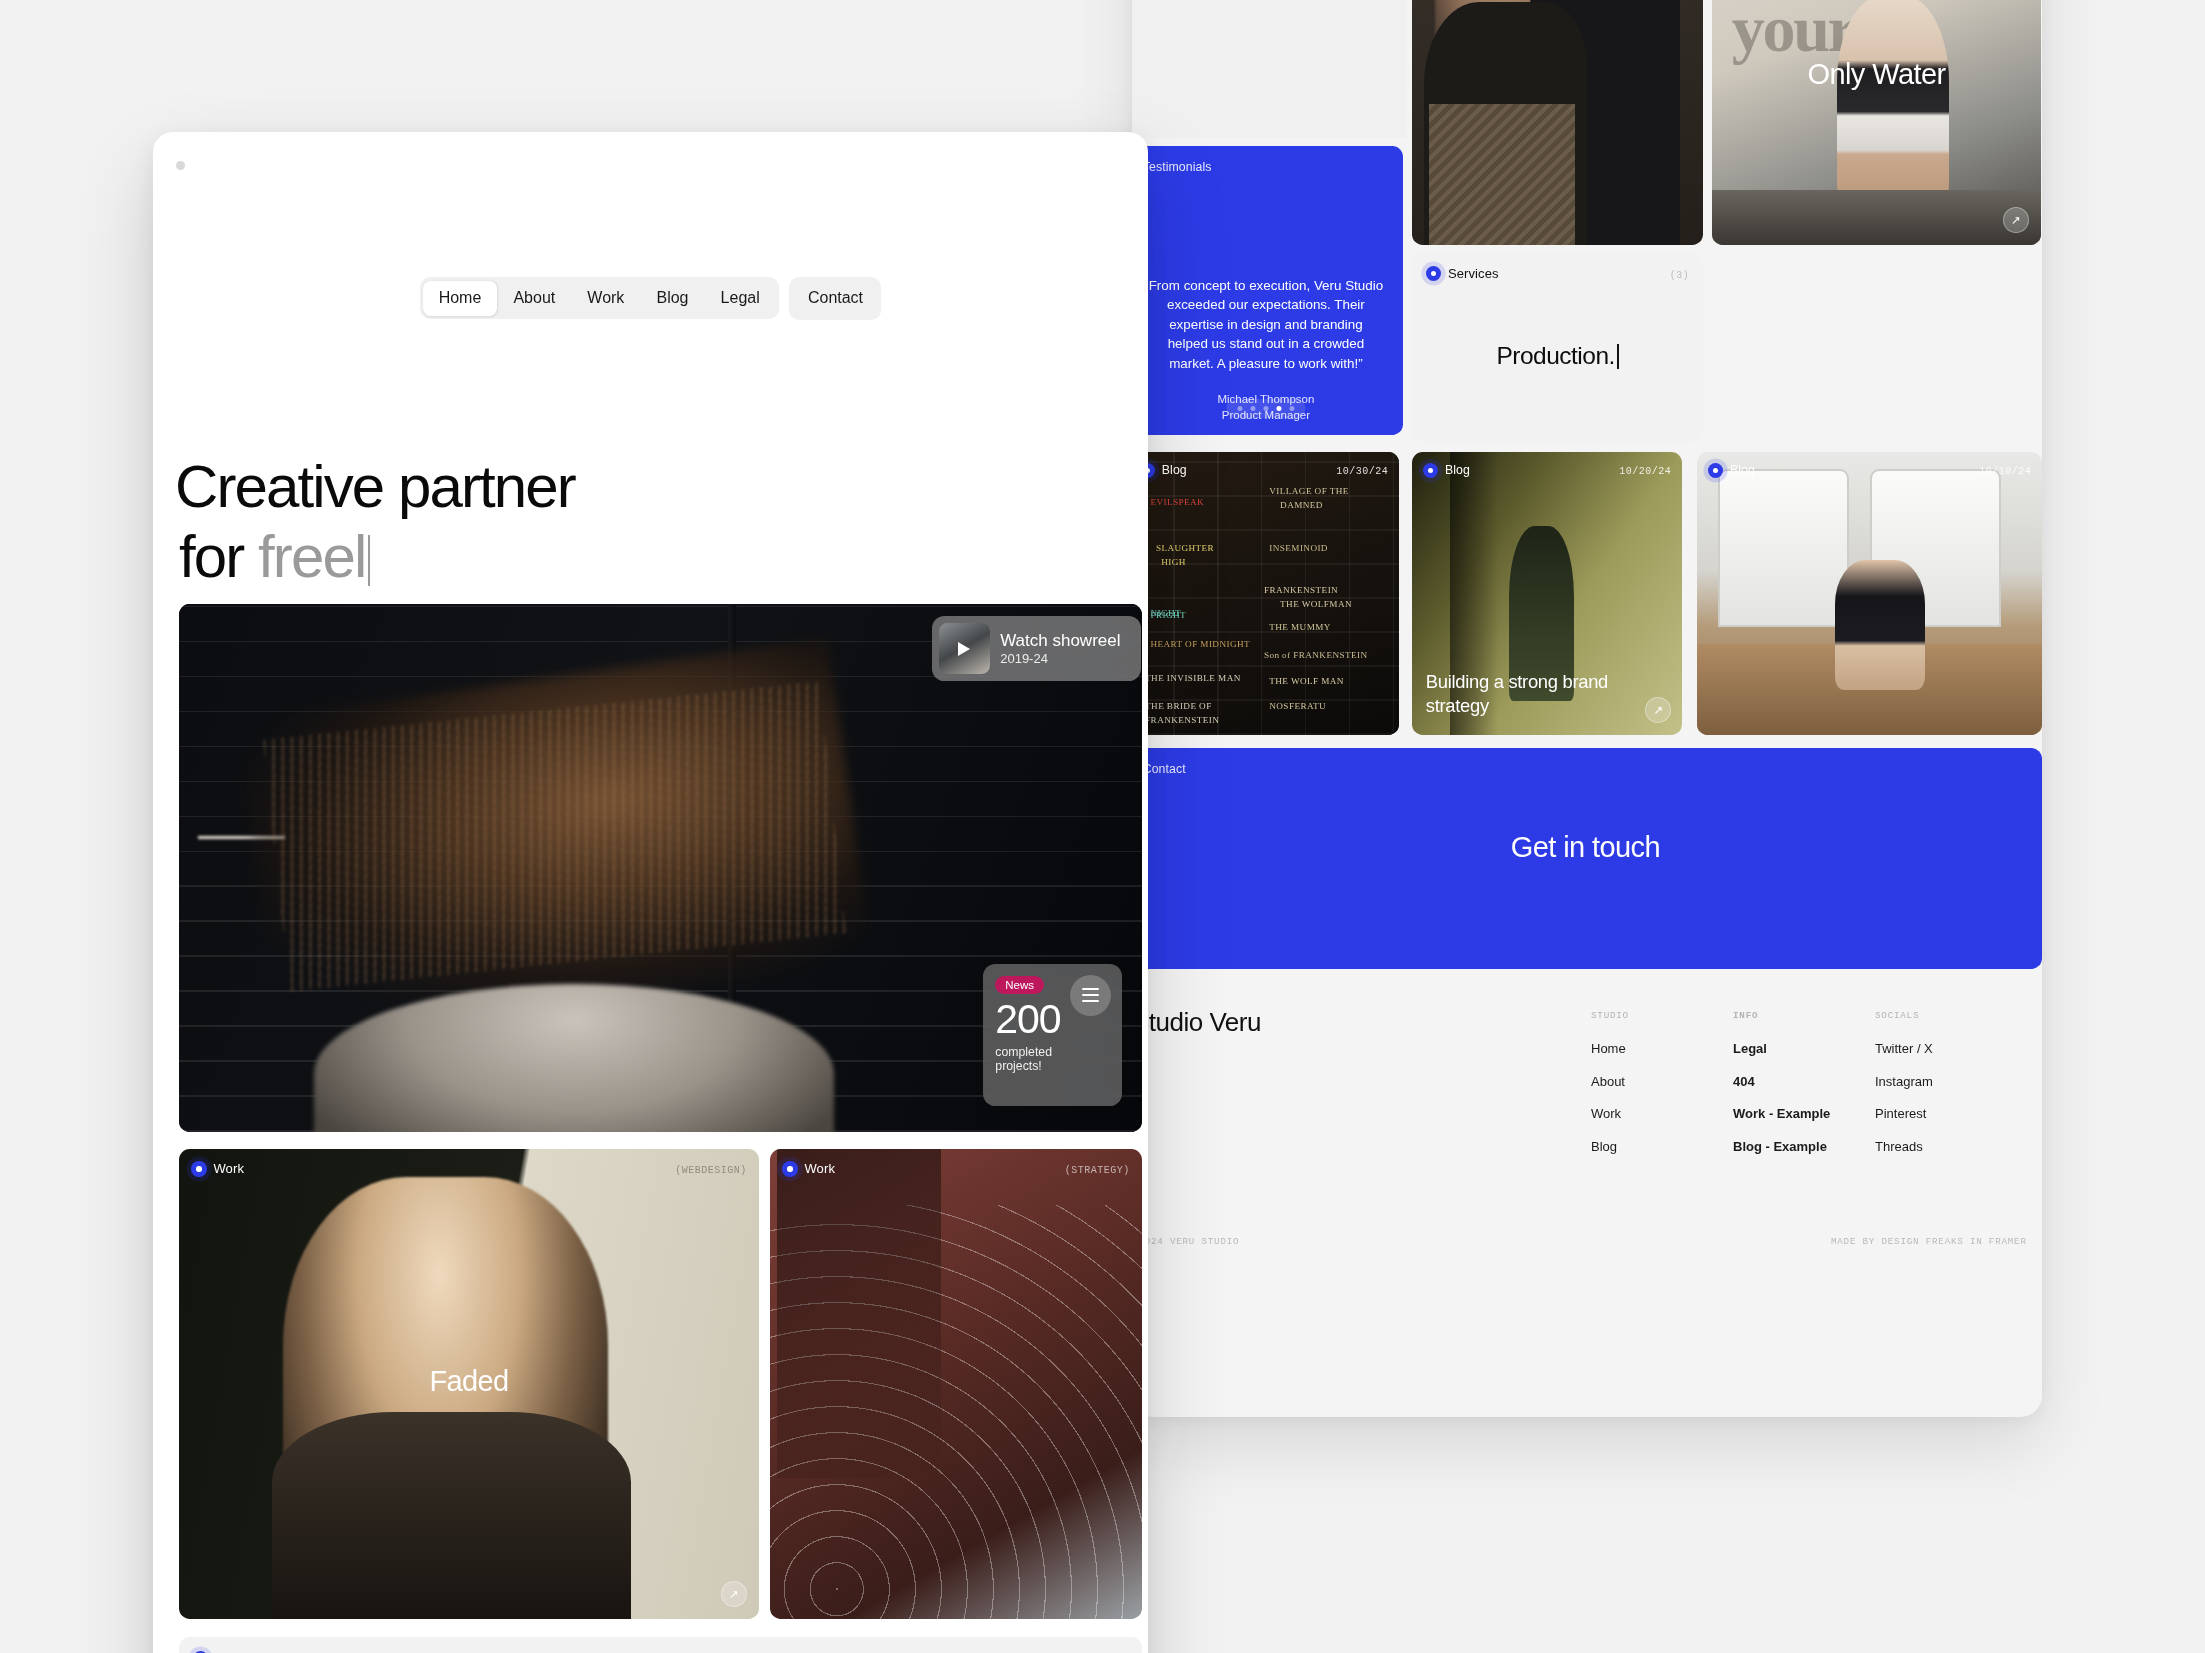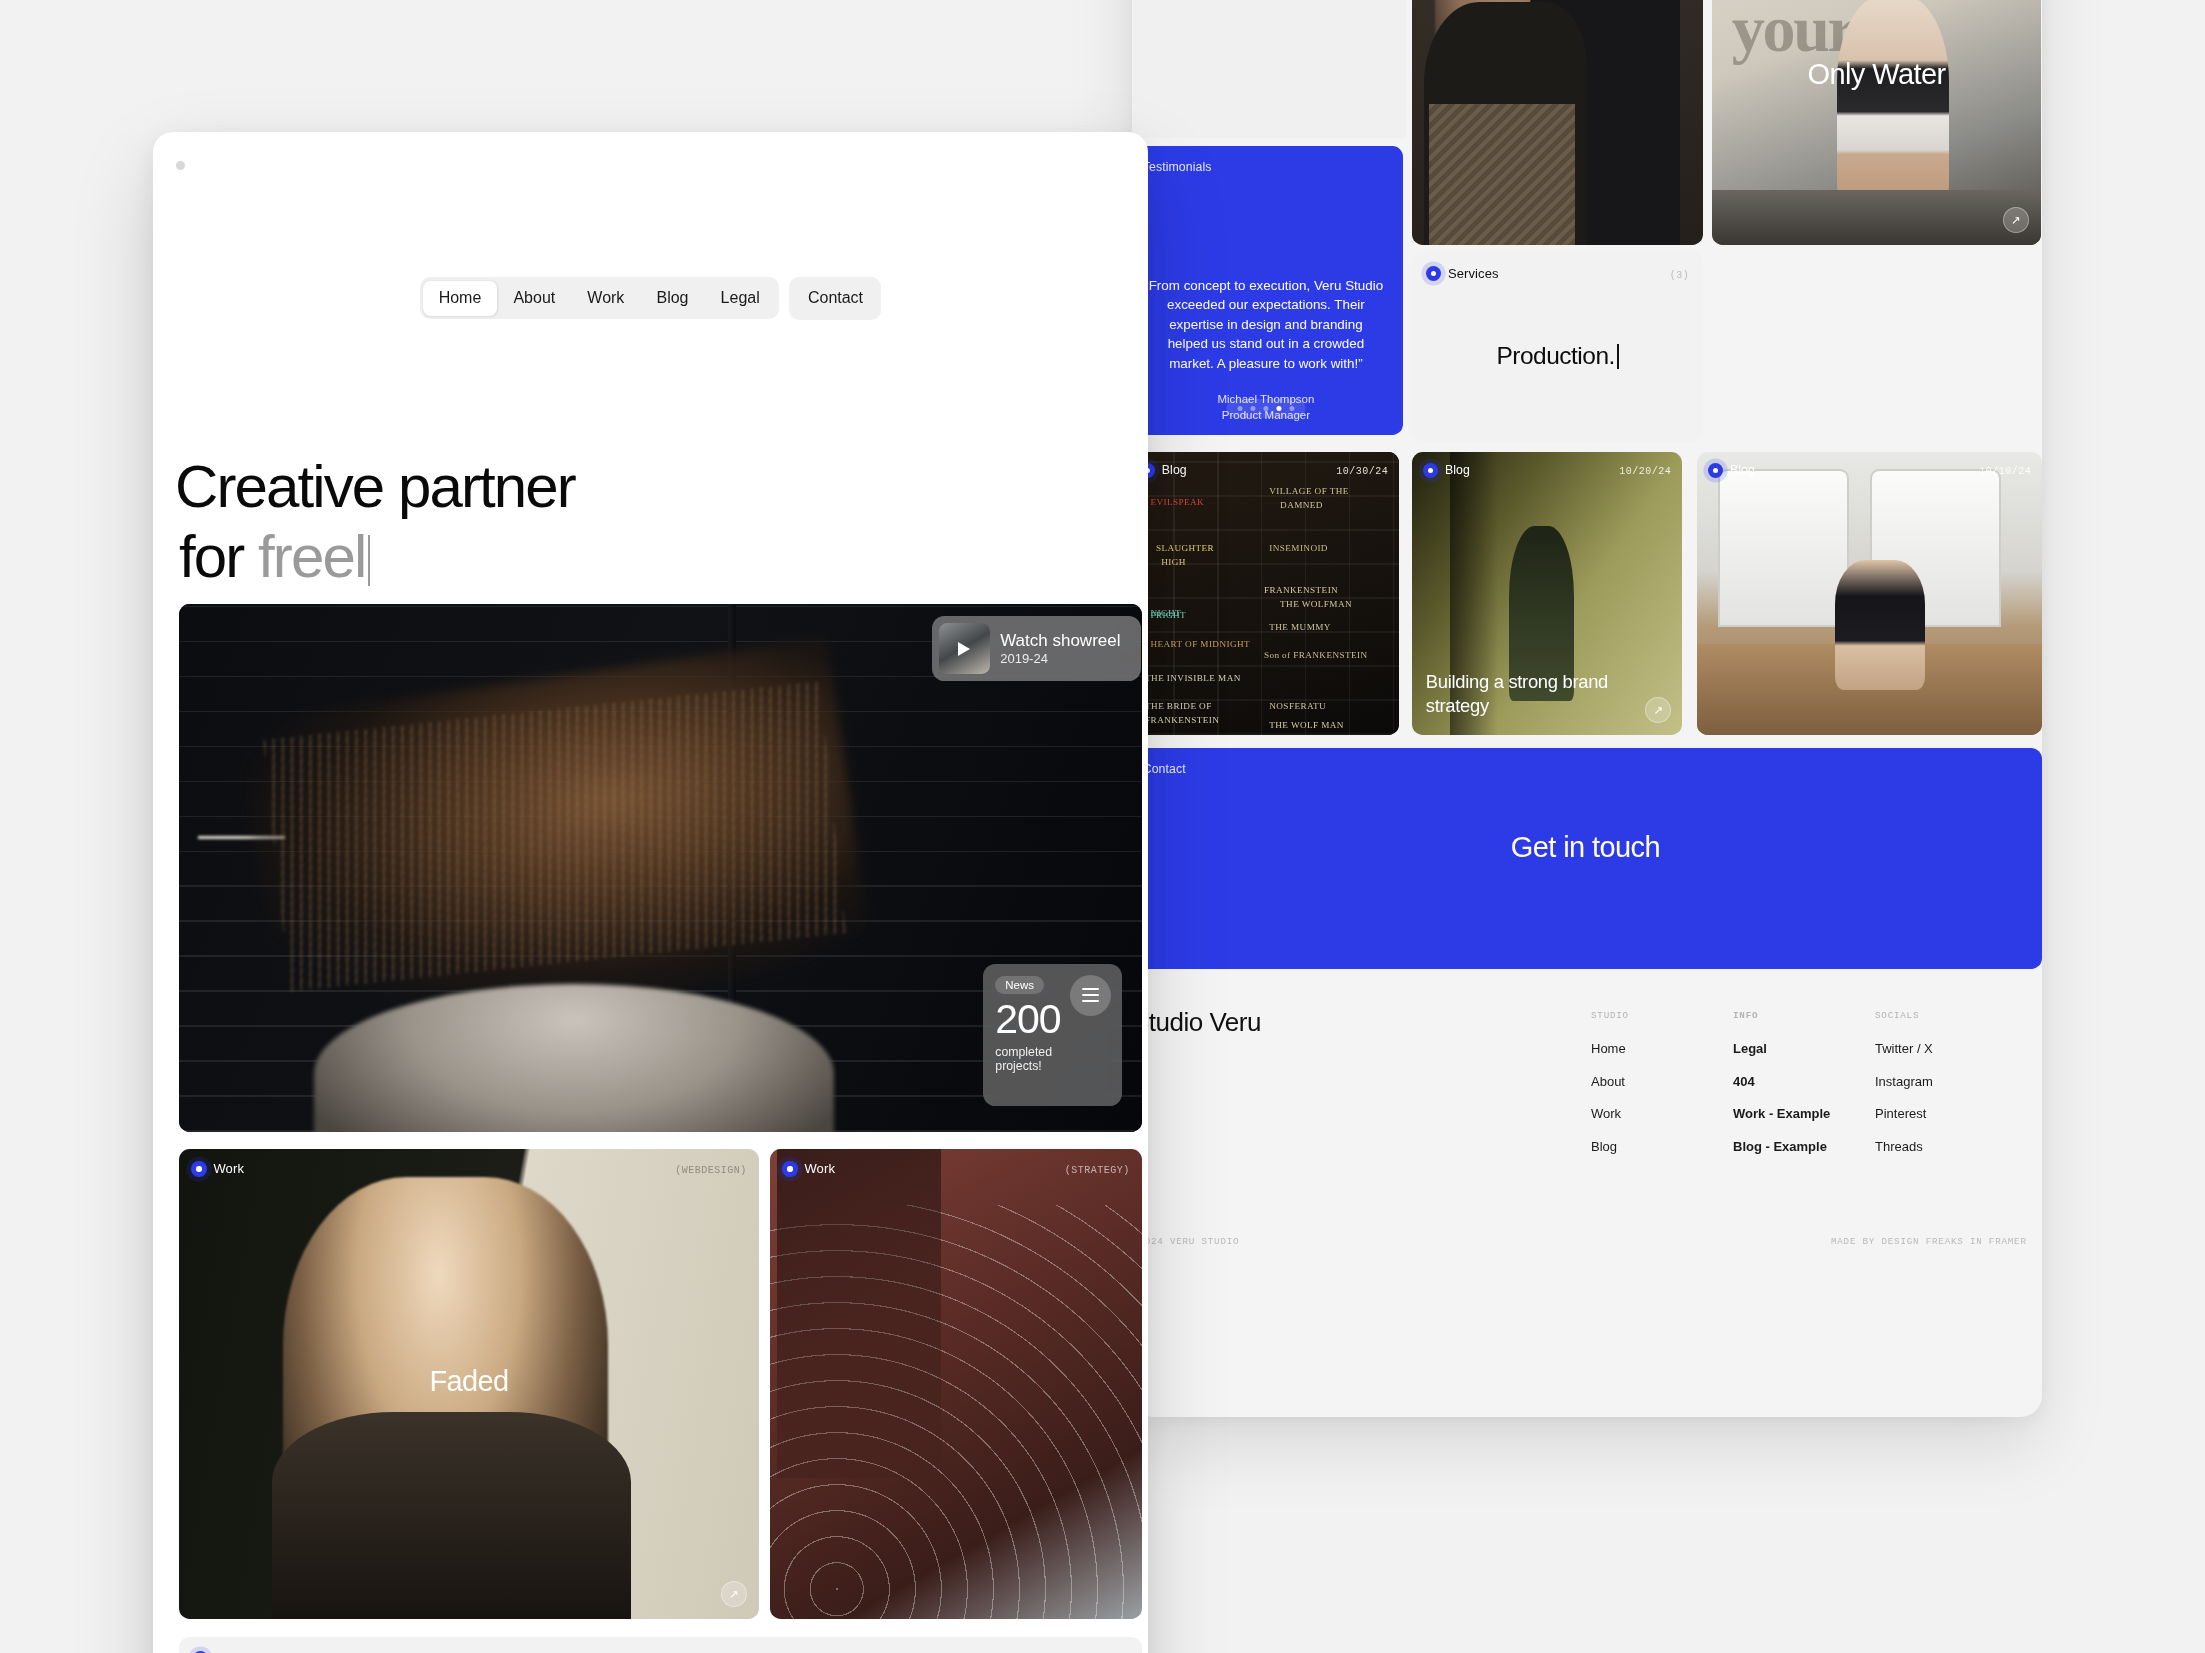--- a/index.html
+++ b/index.html
@@ -210,21 +210,21 @@
     width:0;height:0;border-left:12.3px solid #fff;border-top:7.7px solid transparent;border-bottom:7.7px solid transparent;
   }
   .showreel-txt .t1 { color:#fff; font-size:17px; line-height:1.25; }
   .showreel-txt .t2 { color:#ececec; font-size:13px; line-height:1.3; }
 
   .news-card {
     position: absolute; right: 20px; bottom: 26px; width: 139px; height: 142px;
     background: rgba(125,125,125,.66); backdrop-filter: blur(9.2px);
     border-radius: 12.3px; padding: 12.3px;
   }
-  .news-badge { display:inline-block; background:#737373; color:#fff; font-size:11.5px; padding:3.1px 10px; border-radius:765px; }
+  .news-badge { display:inline-block; background:#be185d; color:#fff; font-size:11.5px; padding:3.1px 10px; border-radius:765px; }
   .news-num { color:#fff; font-size:41px; line-height:1; letter-spacing:-1.1px; margin-top: 4.6px; }
   .news-sub { color:#efefef; font-size:12.3px; line-height:1.2; margin-top: 4.6px; }
   .news-ico {
     position:absolute; right:11.5px; top:10.7px; width:41px; height:41px; border-radius:50%;
     background: rgba(255,255,255,.22); display:flex; align-items:center; justify-content:center; flex-direction:column; gap:3.8px;
   }
   .news-ico span { display:block; width:17px; height:2.3px; background:#fff; border-radius:1.5px; }
 
   .work-row { position: absolute; left: 0px; top: 1017px; width: 963px; height: 470px; }
   .work-card { position:absolute; top:0; height: 470px; border-radius: 10.7px; overflow: hidden; }
@@ -336,21 +336,21 @@
           <div class="vhs-t" style="left:12%;top:37%;color:#e3cf6e;">HIGH</div>
           <div class="vhs-t" style="left:52%;top:32%;color:#cdbb8a;">INSEMINOID</div>
           <div class="vhs-t" style="left:8%;top:50%;color:#6fd3c0;margin-top:16px;">FRIGHT</div>
           <div class="vhs-t" style="left:8%;top:55%;color:#6fd3c0;">NIGHT</div>
           <div class="vhs-t" style="left:50%;top:47%;color:#d6c9a4;">FRANKENSTEIN</div>
           <div class="vhs-t" style="left:56%;top:52%;color:#d6c9a4;">THE WOLFMAN</div>
           <div class="vhs-t" style="left:52%;top:60%;color:#cfc49a;">THE MUMMY</div>
           <div class="vhs-t" style="left:8%;top:66%;color:#c9a05e;">HEART OF MIDNIGHT</div>
           <div class="vhs-t" style="left:50%;top:70%;color:#cbbf96;">Son of FRANKENSTEIN</div>
           <div class="vhs-t" style="left:6%;top:78%;color:#d9d2bb;">THE INVISIBLE MAN</div>
-          <div class="vhs-t" style="left:52%;top:79%;color:#d8cda6;margin-top:44px;">THE WOLF MAN</div>
+          <div class="vhs-t" style="left:52%;top:79%;color:#d8cda6;">THE WOLF MAN</div>
           <div class="vhs-t" style="left:6%;top:88%;color:#d9d2bb;">THE BRIDE OF</div>
           <div class="vhs-t" style="left:6%;top:93%;color:#d9d2bb;">FRANKENSTEIN</div>
           <div class="vhs-t" style="left:52%;top:88%;color:#cfc49a;">NOSFERATU</div>
         </div>
         <div class="chip" style="left:10.7px; top:10.7px; color:#fff; font-size:12.3px;">
           <span class="chip-dot">
               <i></i>
             </span>
           <span>Blog</span>
         </div>

